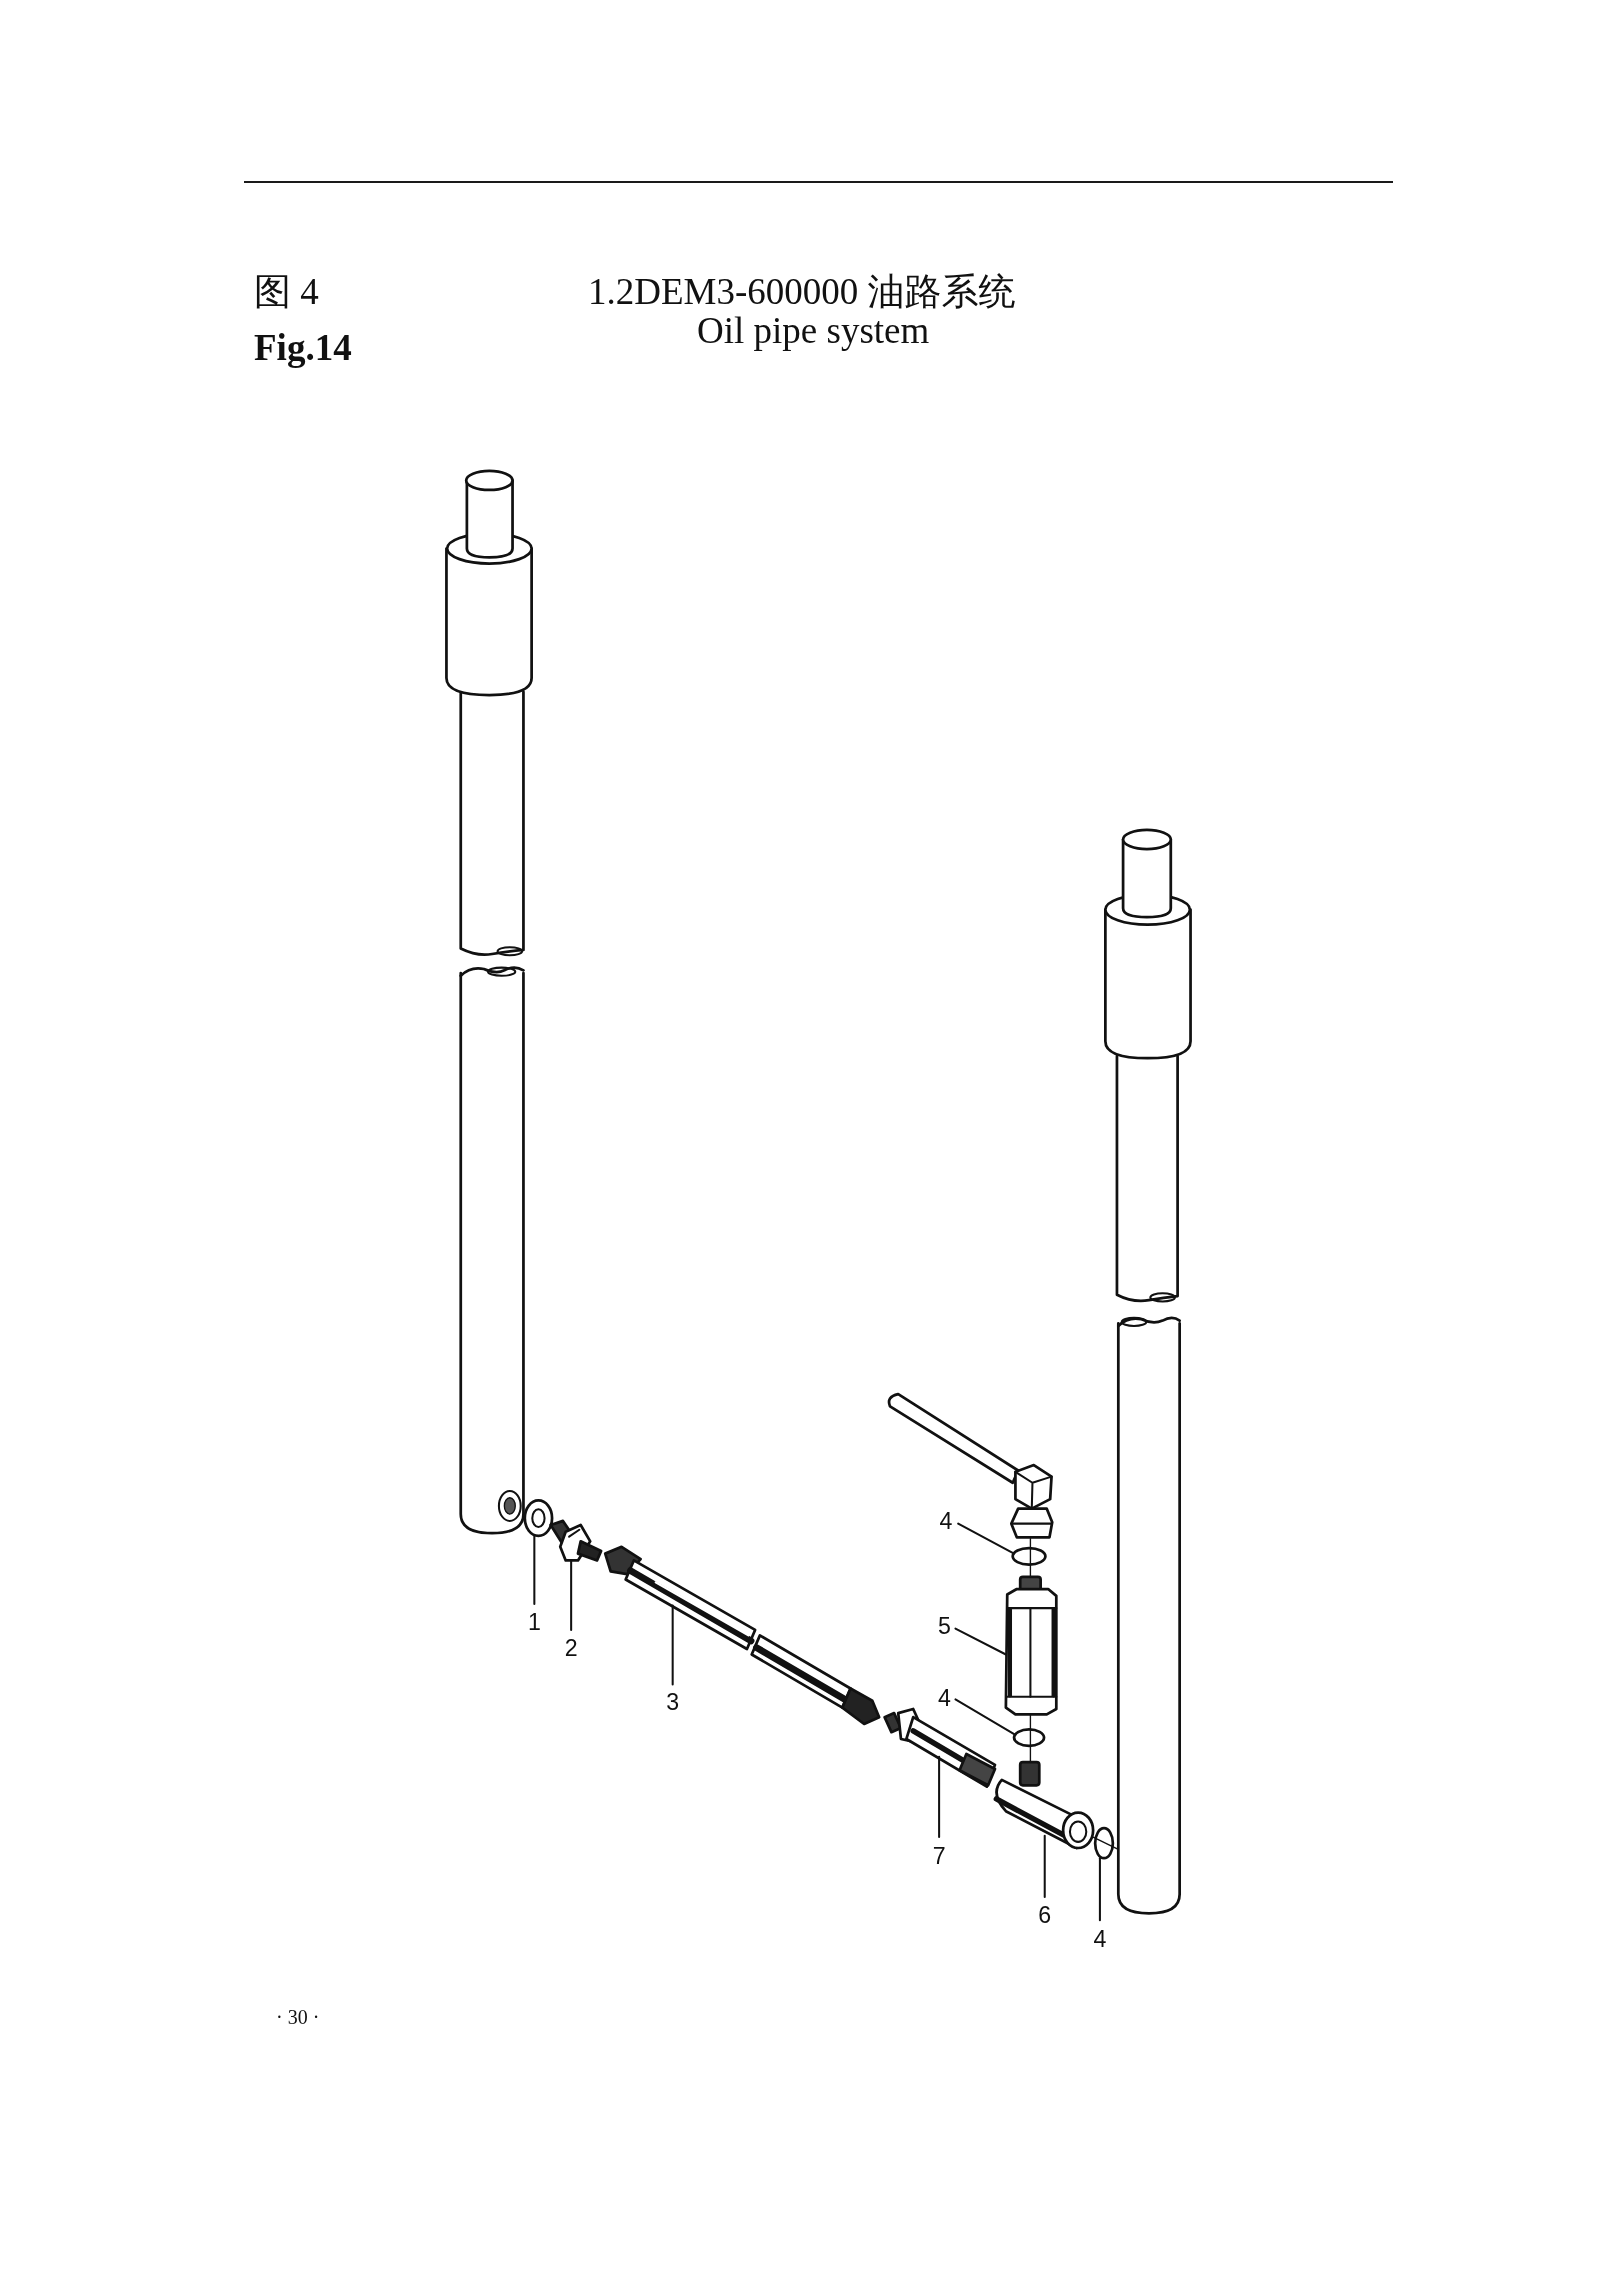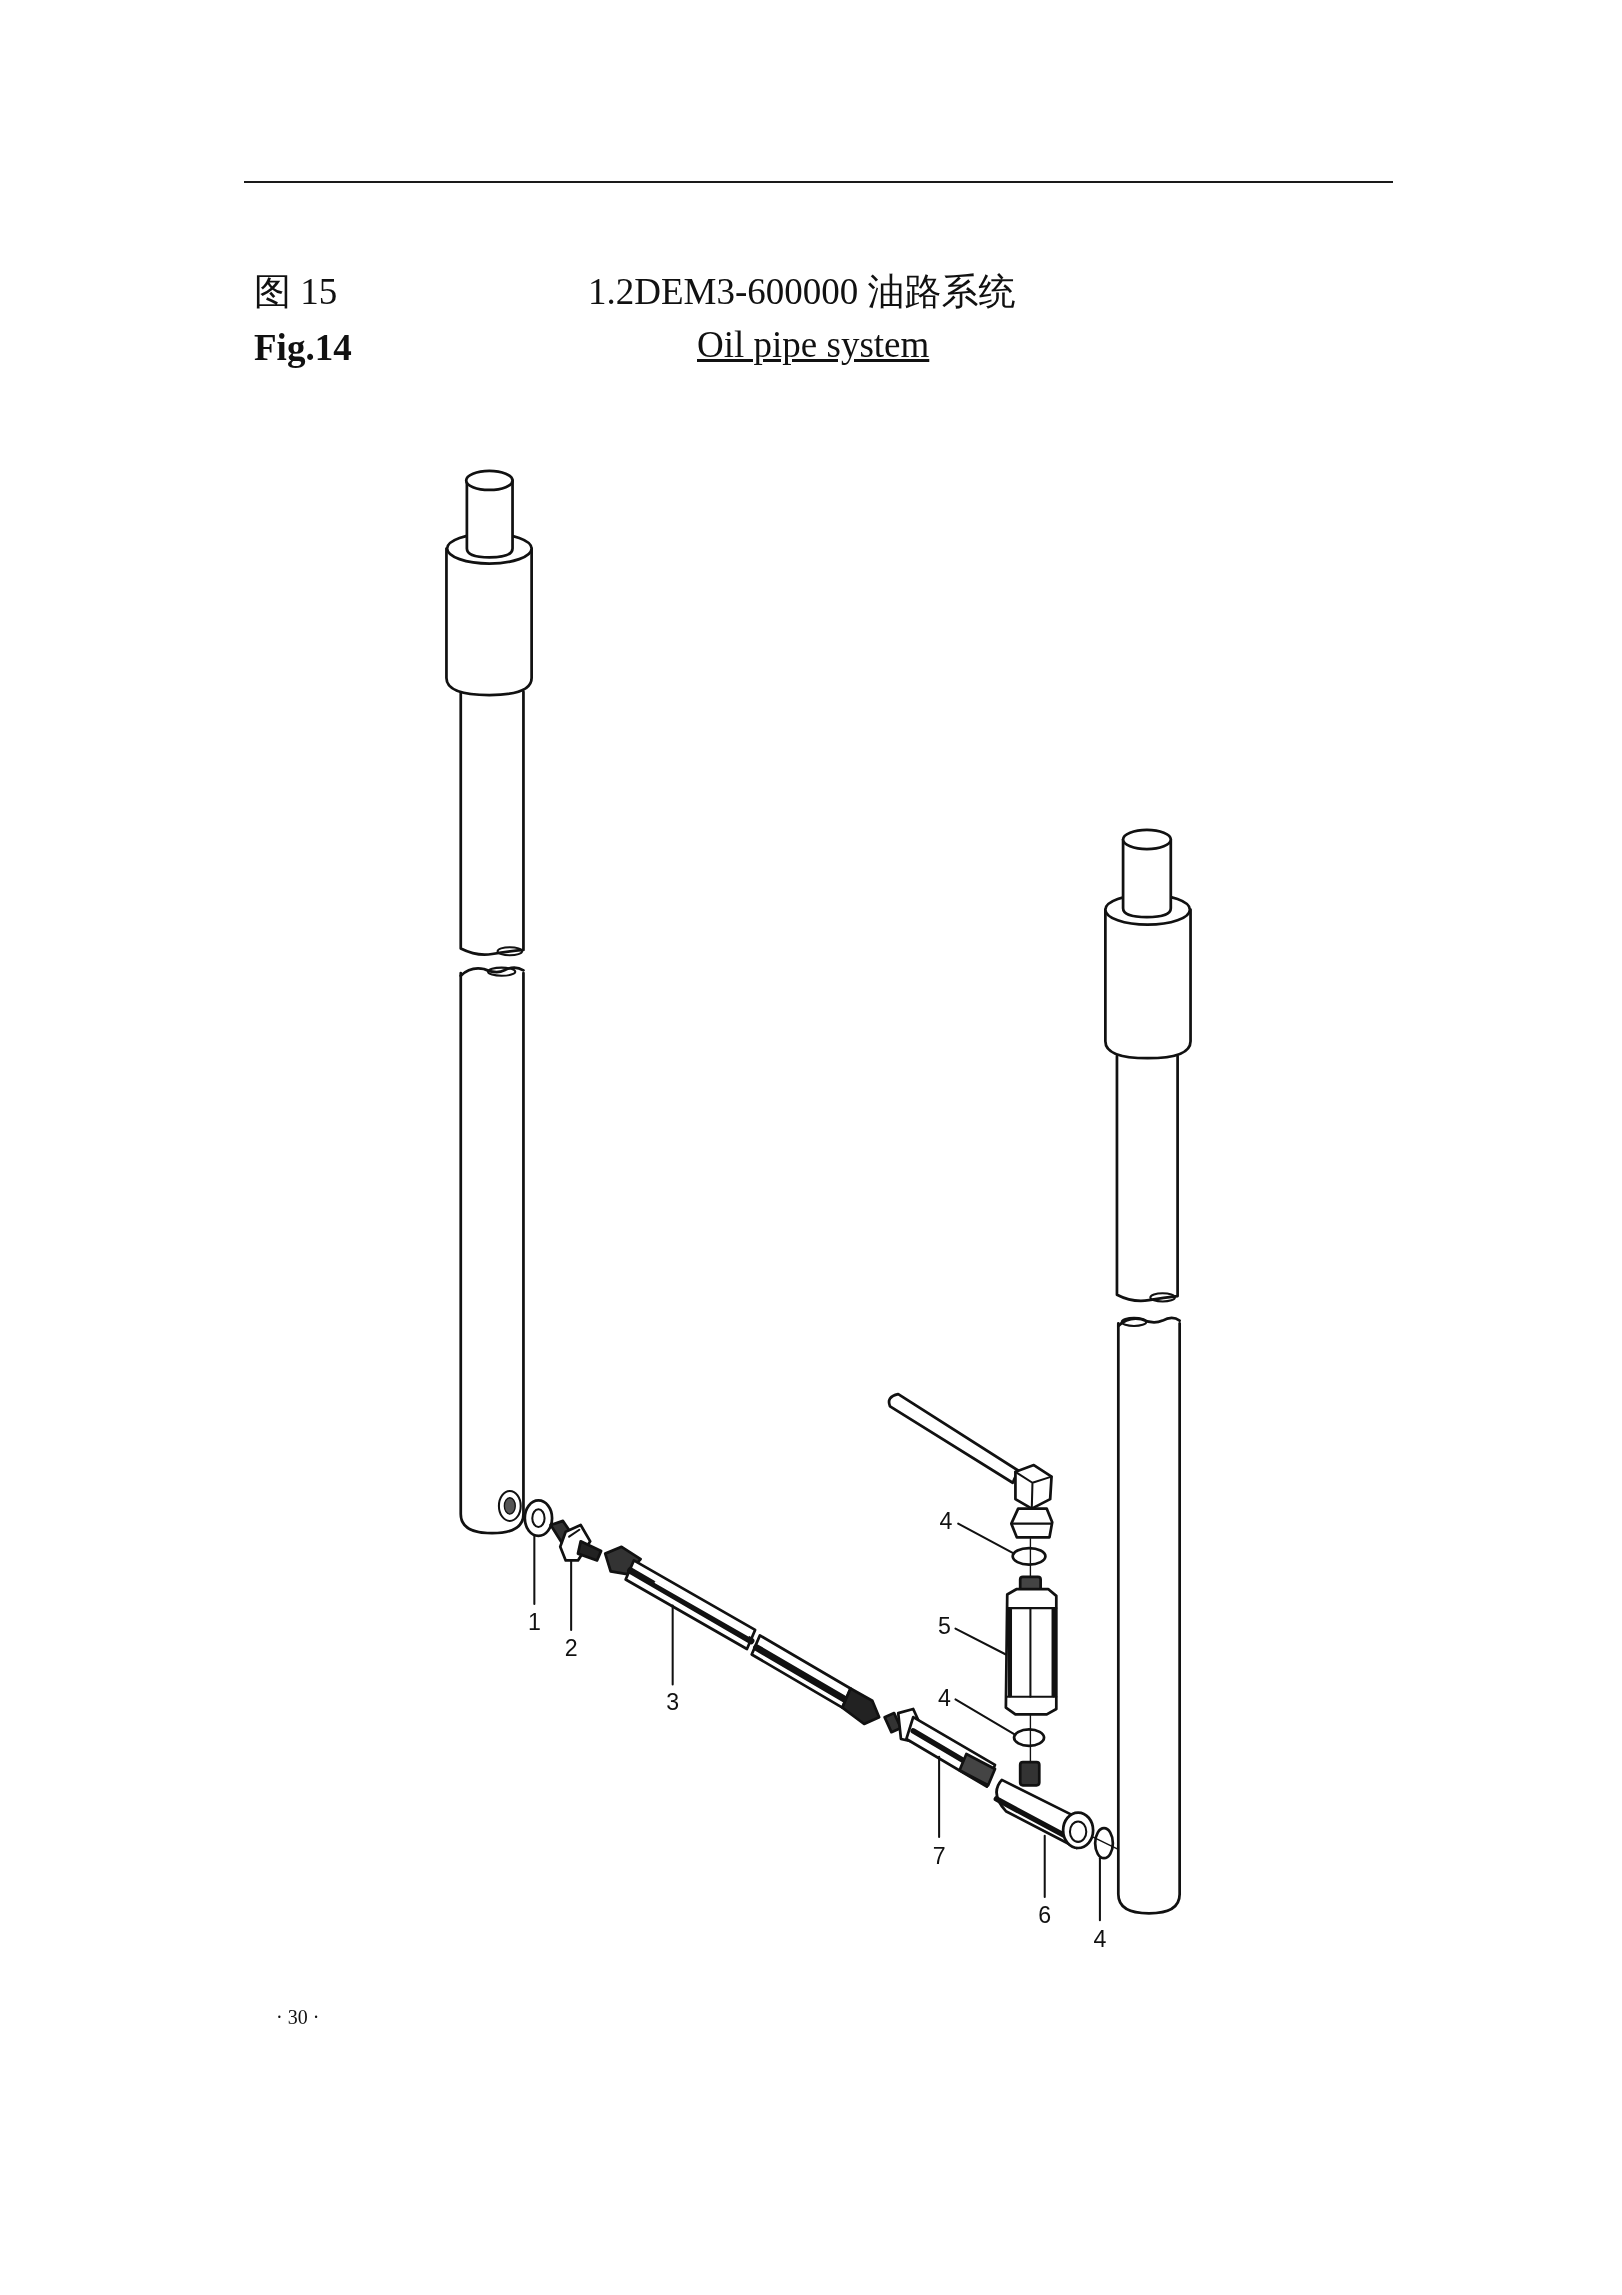--- a/index.html
+++ b/index.html
@@ -3,31 +3,31 @@
 <meta charset="utf-8">
 <style>
   html, body { margin:0; padding:0; background:#ffffff; }
   body { width:1622px; height:2295px; position:relative; overflow:hidden;
          font-family:"Liberation Serif","DejaVu Serif",serif; color:#111; }
   .rule { position:absolute; left:244px; top:181px; width:1149px; height:2px; background:#1a1a1a; }
   .t { position:absolute; white-space:nowrap; line-height:1; color:#111; }
   .cn-num { left:254px; top:273px; font-size:37px; }
   .en-num { left:254px; top:329px; font-size:37px;font-weight:bold; }
   .cn-title { left:588px; top:273px; font-size:37px; }
-  .en-title { left:697px; top:326px; font-size:37px;text-decoration:underline; }
+  .en-title { left:697px; top:312px; font-size:37px; }
   .page-no { left:276px; top:2007px; font-size:20px; }
   .figure { position:absolute; left:0; top:0; width:1622px; height:2295px; }
   .callout { font-family:"Liberation Sans","DejaVu Sans",sans-serif; font-size:34px; fill:#111; }
 </style>
 </head>
 <body>
 
 <div class="rule"></div>
 
-<div class="t cn-num">图 15</div>
+<div class="t cn-num">图 4</div>
 <div class="t cn-title">1.2DEM3-600000  油路系统</div>
 <div class="t en-num">Fig.14</div>
 <div class="t en-title">Oil pipe system</div>
 
 <svg class="figure" viewBox="0 0 2380 3368" xmlns="http://www.w3.org/2000/svg">
   <g fill="#fff" stroke="#111" stroke-width="4" stroke-linejoin="round" stroke-linecap="round">
 
     <g>
 
       <path d="M676 1428 L676 2222 Q676 2250 722 2250 Q768 2250 768 2222 L768 1428"></path>

